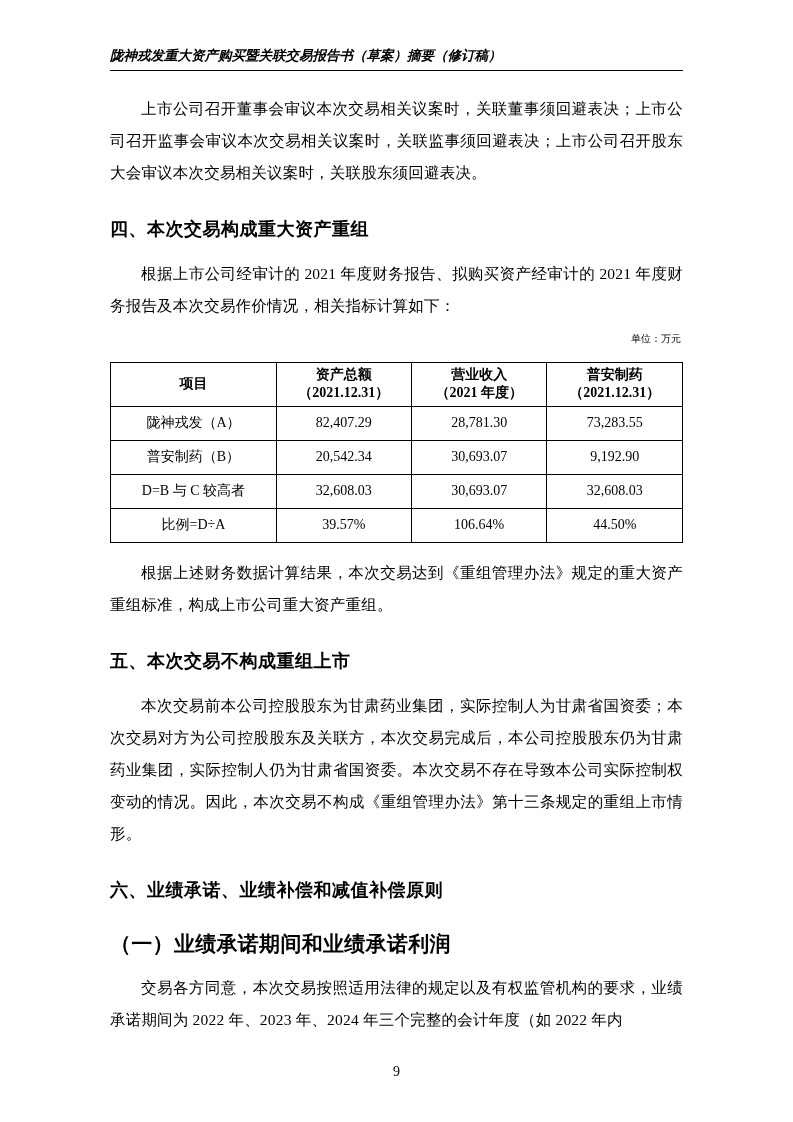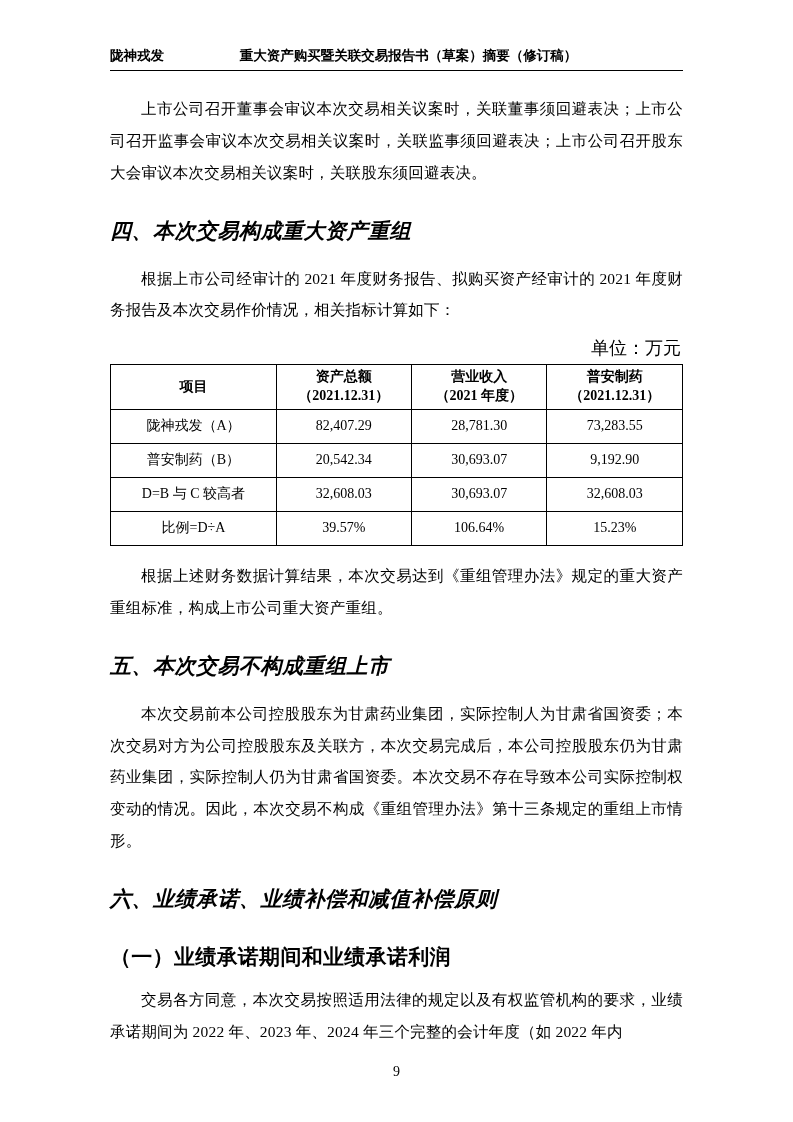--- a/index.html
+++ b/index.html
@@ -25,68 +25,68 @@
   
   .doc-header {
     display: flex;
     align-items: flex-end;
     justify-content: flex-start;
     font-size: 13px;
     line-height: 1.2;
     padding-bottom: 6px;
     border-bottom: 1px solid #000;
     margin-bottom: 22px;
+    font-style: italic;
   }
   .doc-header .hdr-left {
     font-family: "Liberation Serif", serif;
     font-weight: bold;
     font-size: 13.5px;
     white-space: nowrap;
   }
   .doc-header .hdr-right {
     flex: 1;
-    text-align: center;
+    text-align: left;
     font-weight: bold;
     font-size: 13.5px;
     padding-right: 30px;
     white-space: nowrap;
   }
   
   p.para {
     font-size: 15.5px;
     line-height: 2.06;
     margin: 0 0 2px 0;
     text-align: justify;
     text-justify: inter-ideograph;
     text-indent: 2em;
     letter-spacing: 0.2px;
   }
   p.para.noindent {
     text-indent: 0;
   }
   h2.section {
-    font-size: 21px;
+    font-size: 18px;
     font-weight: bold;
     margin: 26px 0 14px 0;
     line-height: 1.6;
     letter-spacing: 0.5px;
-    font-style: italic;
   }
   h3.subsection {
     font-size: 21px;
     font-weight: bold;
     margin: 24px 0 10px 0;
     line-height: 1.6;
     text-indent: 0;
     letter-spacing: 0.3px;
   }
   .unit-line {
     text-align: right;
-    font-size: 18px;
-    margin: 10px 0 4px 0;
+    font-size: 10px;
+    margin: 10px 0 16px 0;
     padding-right: 2px;
   }
   
   table.fin {
     border-collapse: collapse;
     width: 100%;
     table-layout: fixed;
     font-size: 14px;
   }
   table.fin th, table.fin td {
@@ -185,21 +185,21 @@
         <tr>
           <td>D=B 与 C 较高者</td>
           <td>32,608.03</td>
           <td>30,693.07</td>
           <td>32,608.03</td>
         </tr>
         <tr>
           <td>比例=D÷A</td>
           <td>39.57%</td>
           <td>106.64%</td>
-          <td>15.23%</td>
+          <td>44.50%</td>
         </tr>
       </tbody>
     </table>
   </div>
 
   <p class="para">根据上述财务数据计算结果，本次交易达到《重组管理办法》规定的重大资产重组标准，构成上市公司重大资产重组。</p>
 
   <h2 class="section">五、本次交易不构成重组上市</h2>
 
   <p class="para">本次交易前本公司控股股东为甘肃药业集团，实际控制人为甘肃省国资委；本次交易对方为公司控股股东及关联方，本次交易完成后，本公司控股股东仍为甘肃药业集团，实际控制人仍为甘肃省国资委。本次交易不存在导致本公司实际控制权变动的情况。因此，本次交易不构成《重组管理办法》第十三条规定的重组上市情形。</p>

